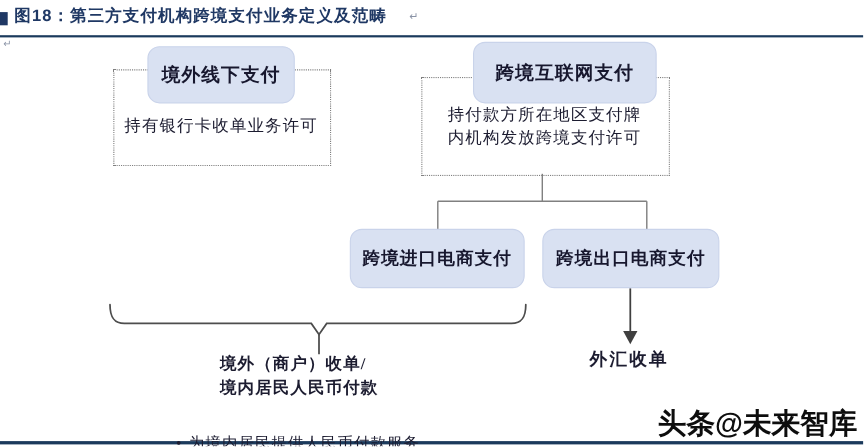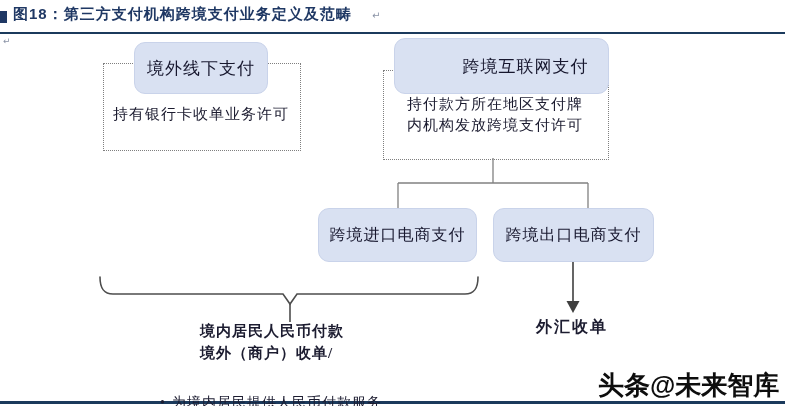--- a/index.html
+++ b/index.html
@@ -30,24 +30,24 @@
   
   .dotted{
     position:absolute;border:1px dotted #7f7f7f;background:transparent;z-index:2;
   }
   .dotted.left-g{left:103px;top:63px;width:196px;height:86px;}
   .dotted.right-g{left:383px;top:70px;width:224px;height:88px;}
   
   .bluebox{
     position:absolute;background:#d9e1f2;border:1px solid #c9d3ea;border-radius:11px;
     display:flex;align-items:center;justify-content:center;z-index:3;
-    color:#17172e;font-weight:normal;white-space:nowrap;
+    color:#17172e;font-weight:bold;white-space:nowrap;
   }
   .bluebox.offline{left:134px;top:42px;width:132px;height:50px;font-size:17px;letter-spacing:1px;}
-  .bluebox.internet{left:394px;top:38px;width:165px;height:54px;font-size:17px;letter-spacing:1px;padding-left:48px;}
+  .bluebox.internet{left:430px;top:38px;width:165px;height:54px;font-size:17px;letter-spacing:1px;}
   .bluebox.import{left:318px;top:208px;width:157px;height:52px;font-size:16px;letter-spacing:1px;}
   .bluebox.export{left:493px;top:208px;width:159px;height:52px;font-size:16px;letter-spacing:1px;}
   
   .note{
     position:absolute;color:#1c1c30;font-size:15px;letter-spacing:1px;
     text-align:center;z-index:3;white-space:nowrap;
   }
   .note.offline-note{left:103px;top:105px;width:196px;}
   .note.internet-note{left:383px;top:95px;width:224px;line-height:21px;font-family:Liberation Mono, monospace;}
   
@@ -114,22 +114,22 @@
 
   <div class="bluebox import">
     <span>跨境进口电商支付</span>
   </div>
   <div class="bluebox export">
     <span>跨境出口电商支付</span>
   </div>
 
   <div class="fx-label">外汇收单</div>
   <div class="brace-label">
+    <div>境外（商户）收单/</div>
     <div>境内居民人民币付款</div>
-    <div>境外（商户）收单/</div>
   </div>
 
   <div class="bullet left-b">
     <span class="dot">•</span><span>为境内居民提供人民币付款服务</span>
   </div>
 
   <div class="watermark">头条@未来智库</div>
   <div class="rule bottom"></div>
 
 </div>

